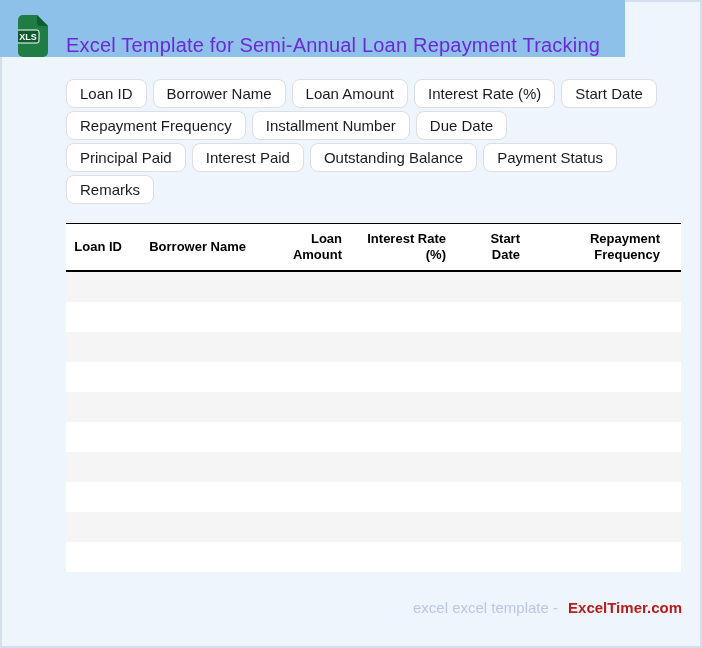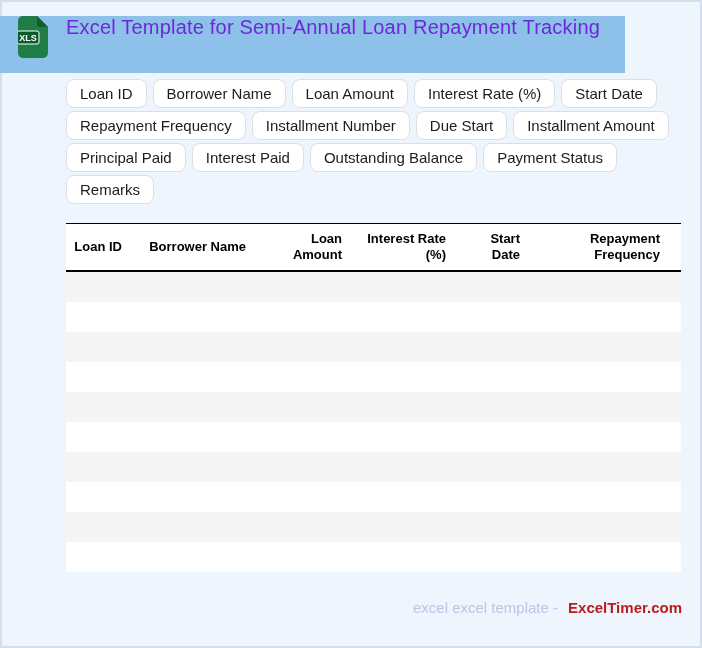--- a/index.html
+++ b/index.html
@@ -13,24 +13,24 @@
     box-sizing: border-box;
   }
   .frame {
     position: absolute; inset: 0;
     border: 2px solid #d3dfef;
     pointer-events: none;
     z-index: 5;
   }
   
   .topbar {
-    position: absolute; left: 0; top: 16px;
+    position: absolute; left: 0; top: 0;
     width: 625px; height: 57px;
     background: #8ec1e9;
-    display: flex; align-items: flex-start;
+    display: flex; align-items: flex-end;
     z-index: 6;
   }
   .xls-icon { margin-left: 18px; width: 30px; height: 42px; display: block; }
   .topbar h1 {
     margin: 0 0 0 18px;
     font-size: 20px; font-weight: 500;
     color: #6d28d9; letter-spacing: 0.2px;
     white-space: nowrap;
   }
   
@@ -109,22 +109,21 @@
       <div class="chip-row">
         <div class="chip">Loan ID</div>
         <div class="chip">Borrower Name</div>
         <div class="chip">Loan Amount</div>
         <div class="chip">Interest Rate (%)</div>
         <div class="chip">Start Date</div>
       </div>
       <div class="chip-row">
         <div class="chip">Repayment Frequency</div>
         <div class="chip">Installment Number</div>
-        <div class="chip">Due Start</div>
-        <div class="chip">Installment Amount</div>
+        <div class="chip">Due Date</div>
       </div>
       <div class="chip-row">
         <div class="chip">Principal Paid</div>
         <div class="chip">Interest Paid</div>
         <div class="chip">Outstanding Balance</div>
         <div class="chip">Payment Status</div>
       </div>
       <div class="chip-row">
         <div class="chip">Remarks</div>
       </div>

